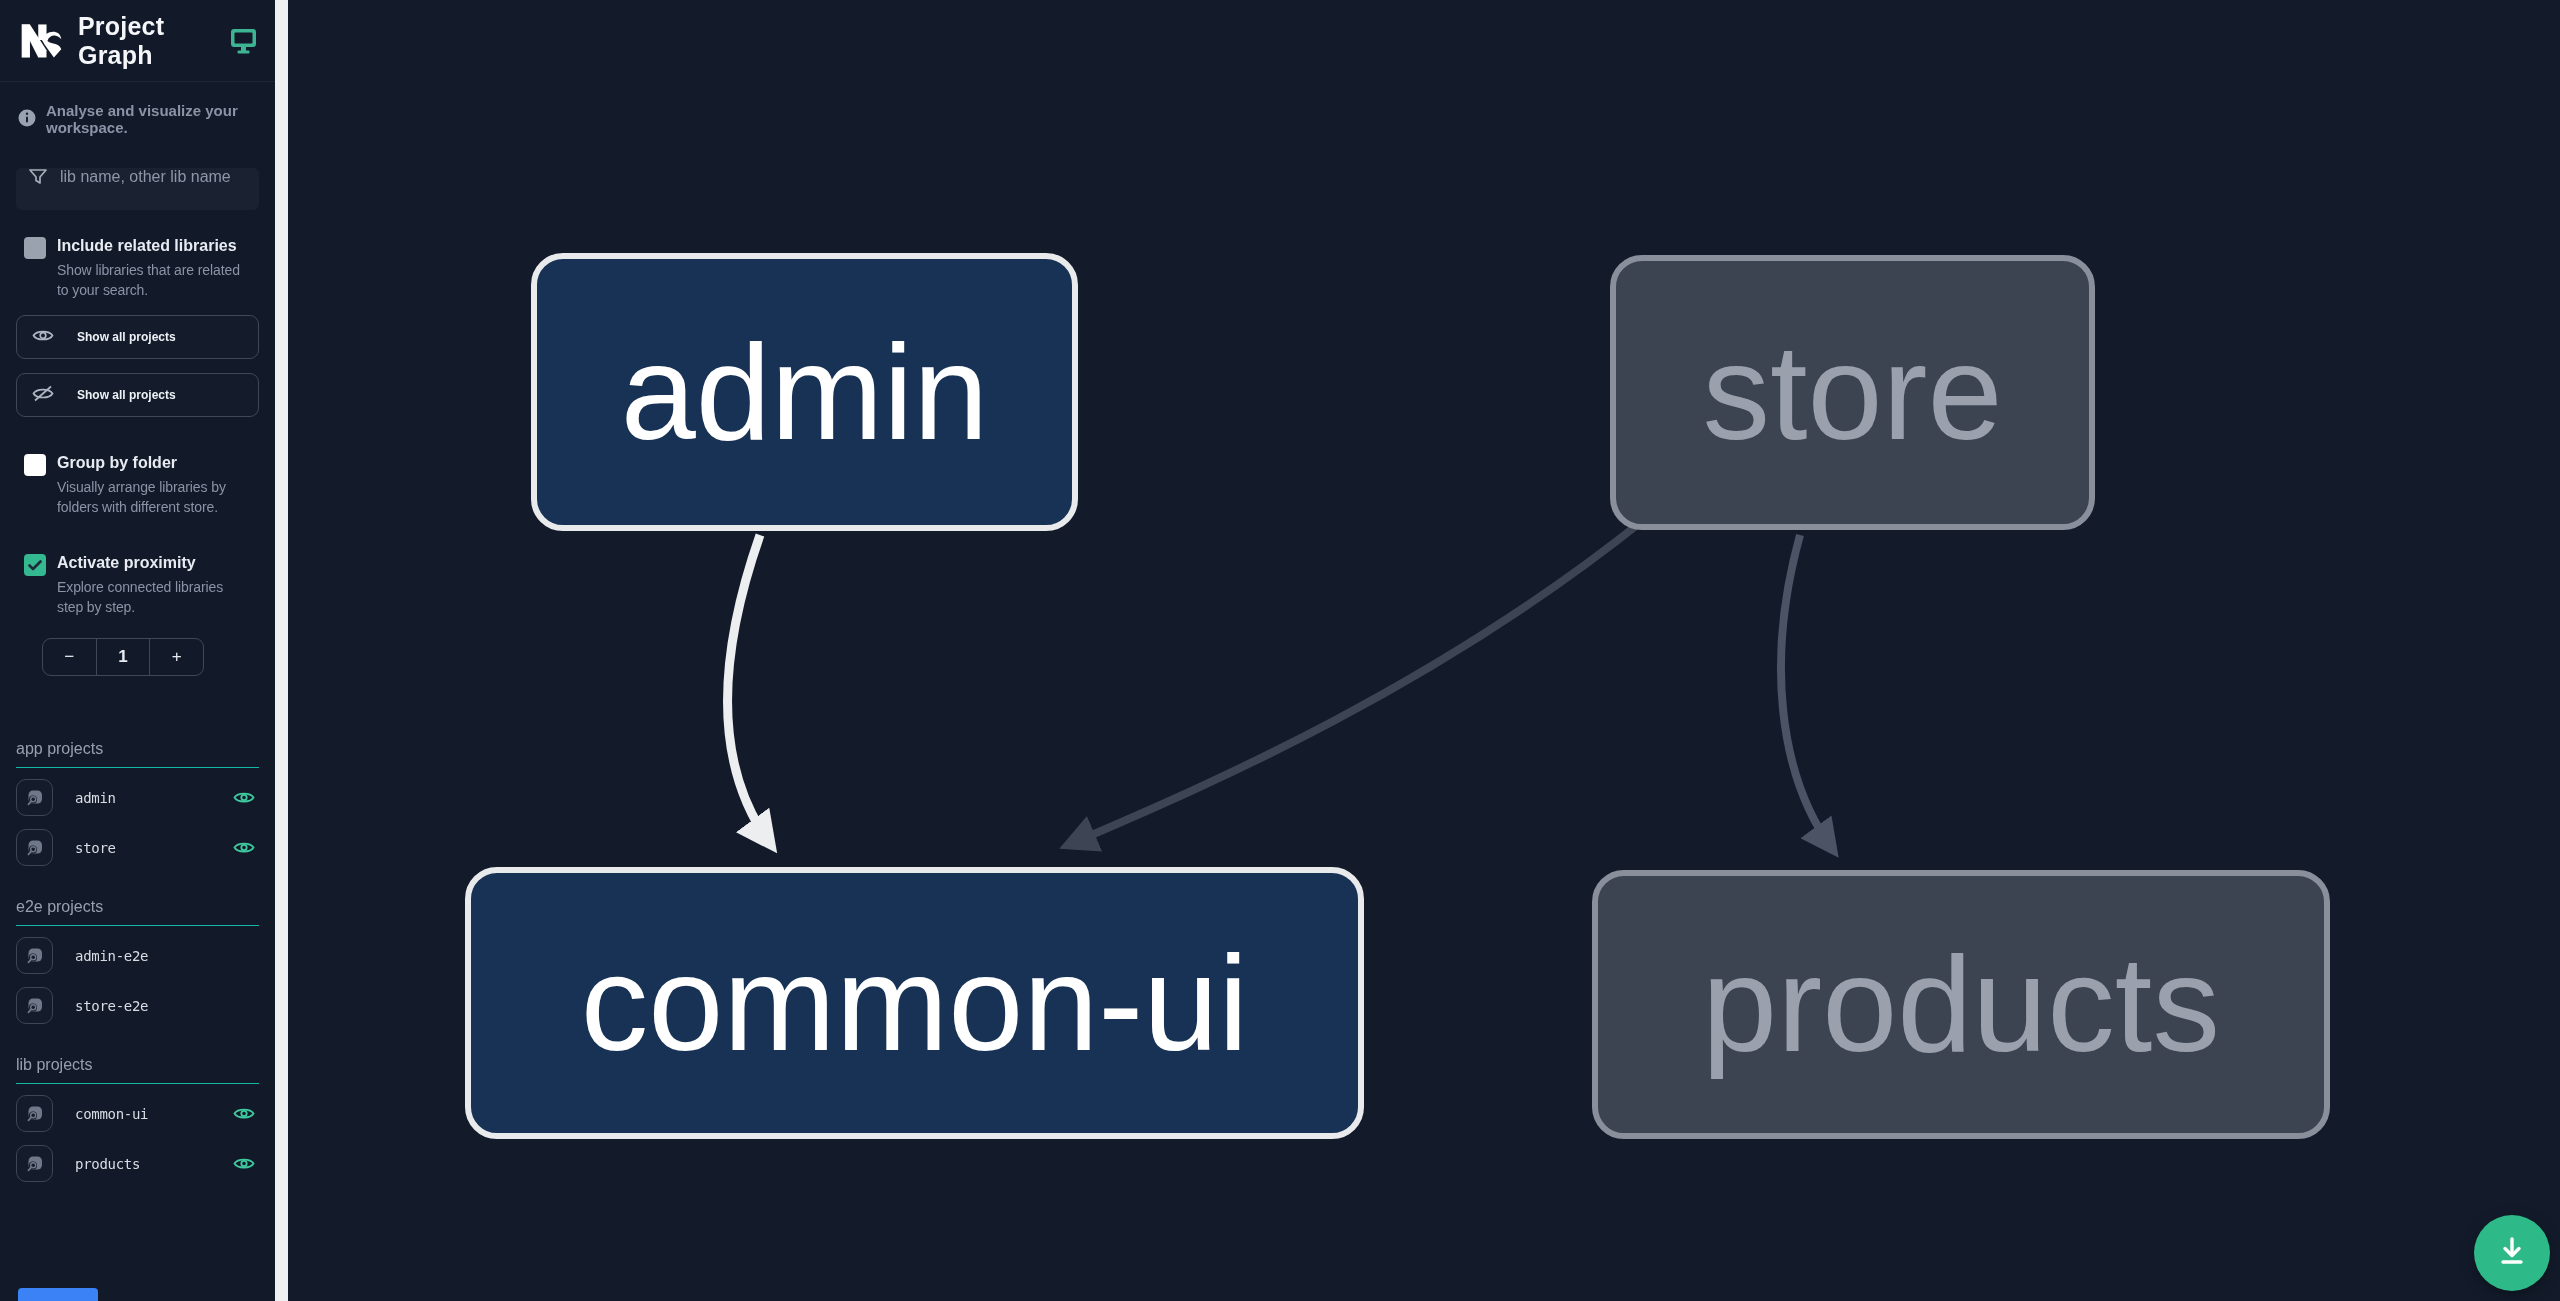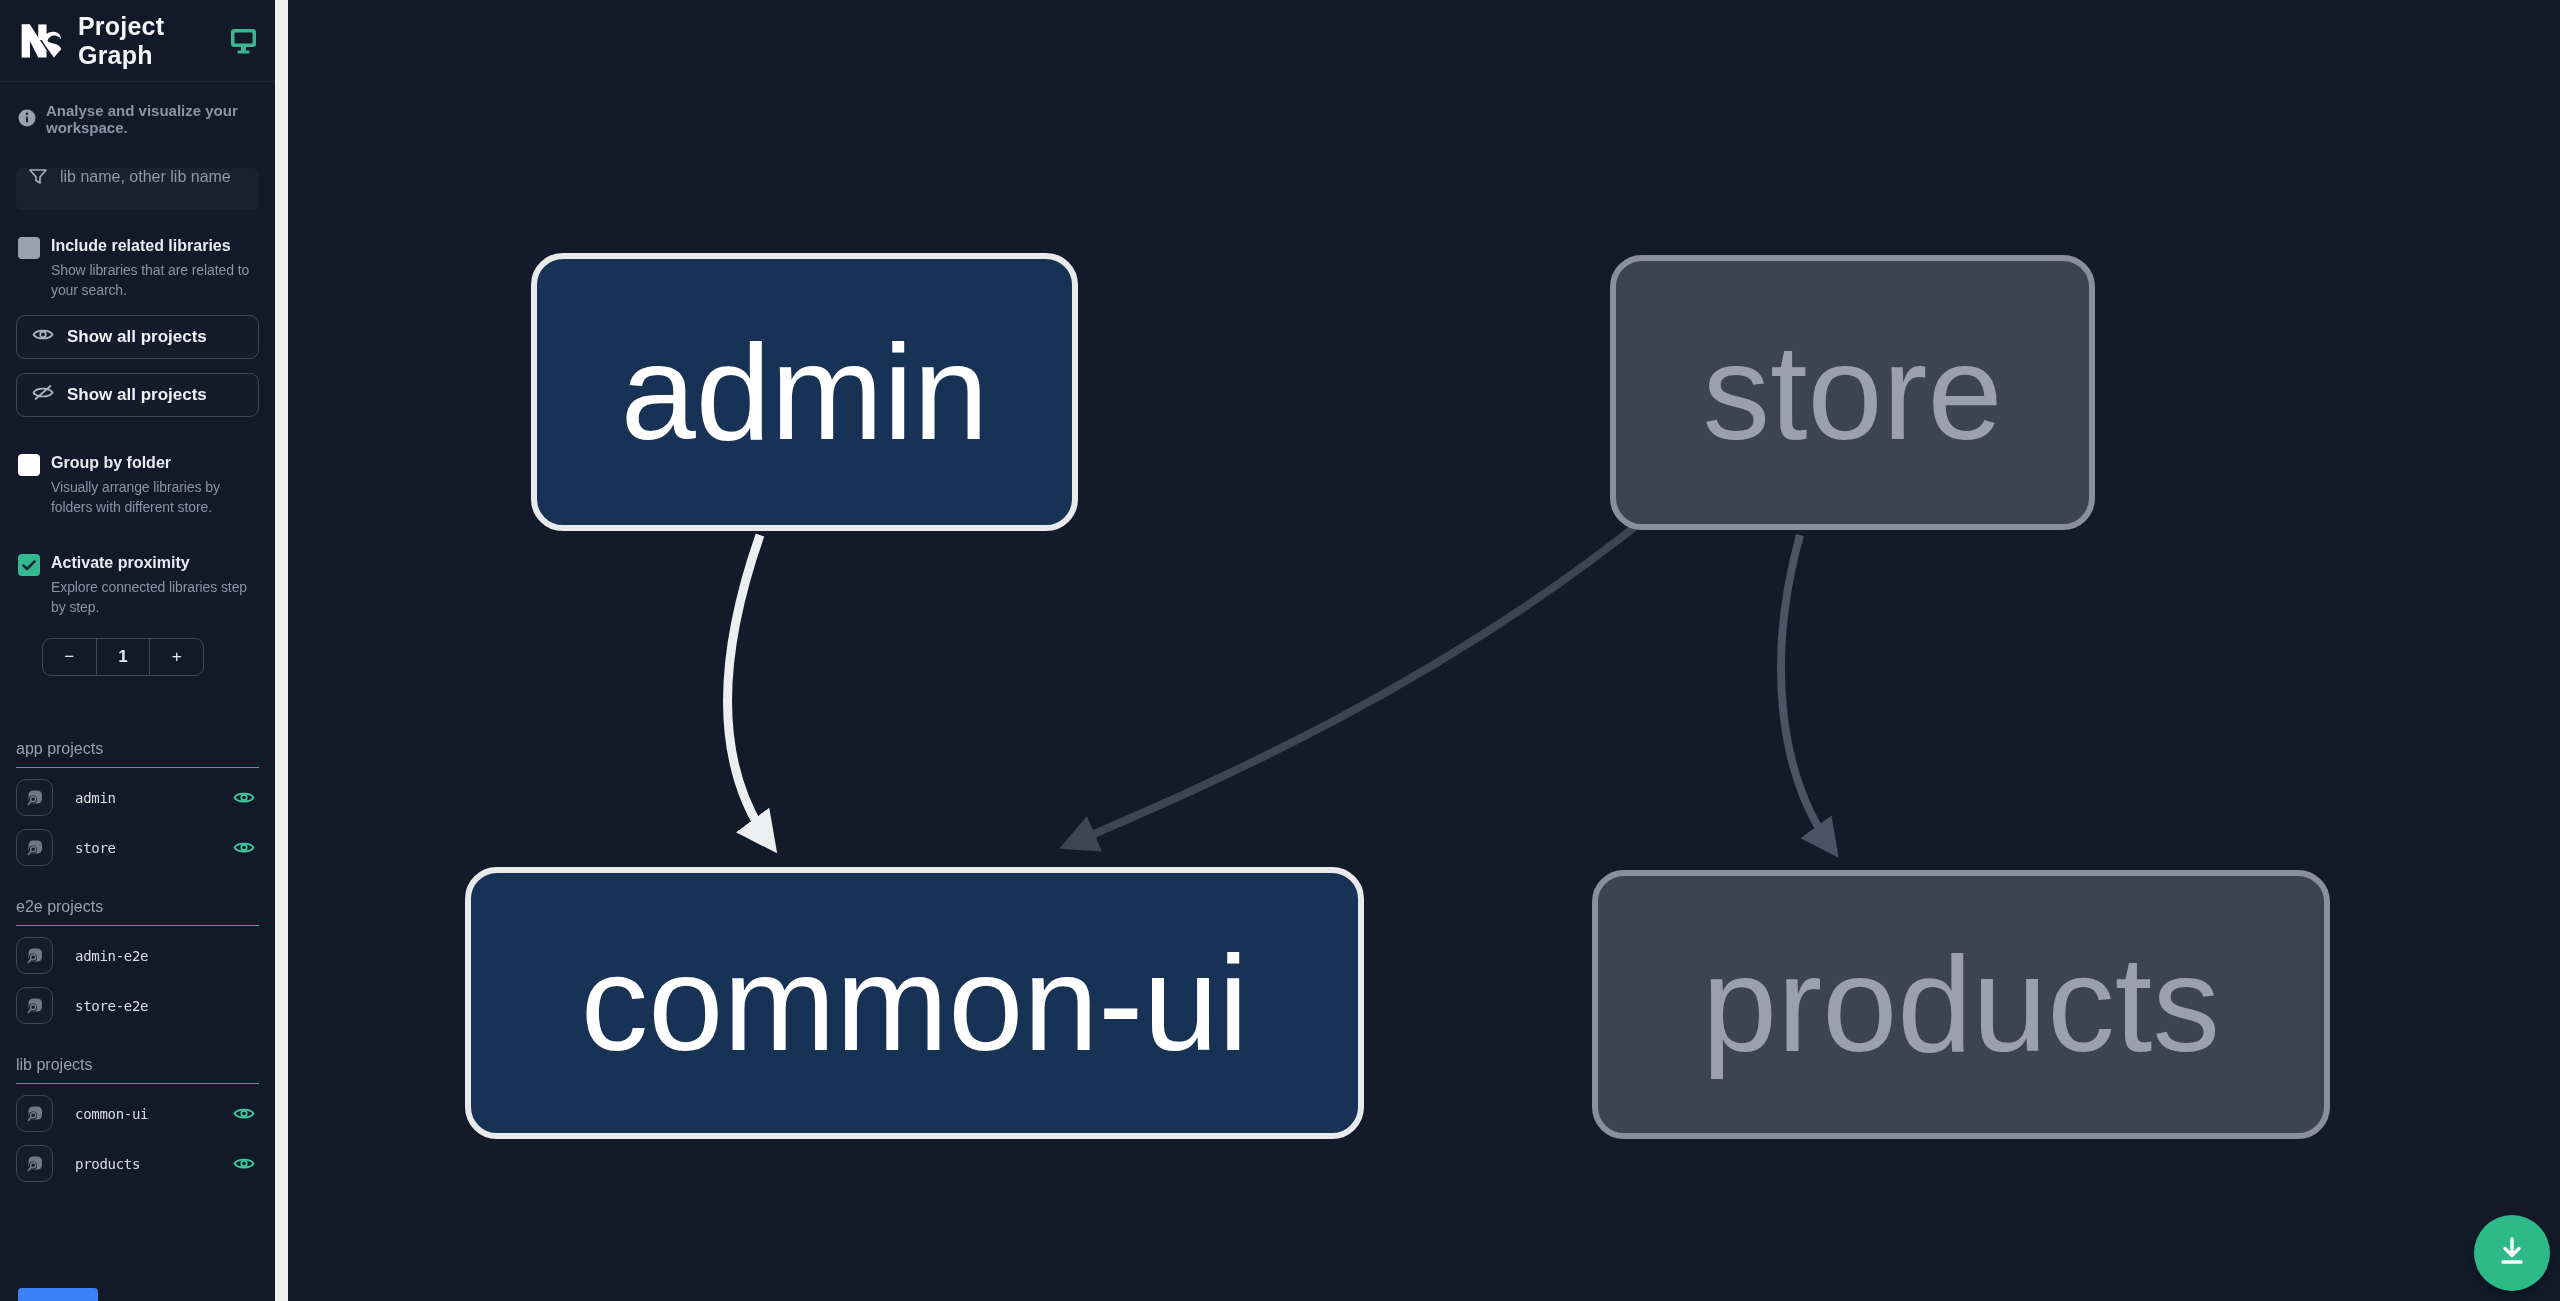--- a/index.html
+++ b/index.html
@@ -29,35 +29,35 @@
   .search-box {
     margin:26px 16px 0 16px; height:42px; border-radius:6px;
     background:#1a2232; display:flex; align-items:flex-start; padding:0 12px; gap:12px;
   }
   .search-box input {
     flex:1; background:transparent; border:none; outline:none;
     color:#cfd6e0; font-size:16px; font-family:"Liberation Sans", sans-serif;
   }
   .search-box input::placeholder { color:#8d97a8; }
 
-  .check-block { display:flex; gap:11px; padding:0 18px; margin-top:26px; }
+  .check-block { display:flex; gap:11px; padding:0 24px; margin-top:26px; }
   .checkbox {
     width:22px; height:22px; border-radius:4px; flex:0 0 auto; margin-top:1px;
     display:flex; align-items:center; justify-content:center;
   }
   .checkbox.unchecked-gray  { background:#9aa2ae; }
   .checkbox.unchecked-white { background:#ffffff; }
   .checkbox.checked-green   { background:#34b890; }
   .check-label { font-size:16px; font-weight:700; color:#e8ecf2; line-height:1.25; }
   .check-desc  { font-size:14px; color:#8a94a6; line-height:1.45; margin-top:4px; max-width:215px; letter-spacing:-0.1px; }
 
   .side-btn {
-    margin:14px 16px 0 16px; height:44px; display:flex; align-items:center; gap:13px;
+    margin:14px 16px 0 16px; height:44px; display:flex; align-items:center; gap:23px;
     border:1px solid #3f4859; border-radius:9px; background:#141c2b;
-    padding:0 15px; cursor:pointer; color:#eef1f6; font-size:17px; font-weight:700;
+    padding:0 15px; cursor:pointer; color:#eef1f6; font-size:12px; font-weight:700;
   }
   .side-btn:first-of-type { margin-top:34px; }
 
   .stepper {
     margin:20px 0 0 42px; width:162px; height:38px; display:flex;
     border:1px solid #3f4859; border-radius:9px; overflow:hidden;
   }
   .stepper > div {
     flex:1; display:flex; align-items:center; justify-content:center;
     font-size:17px; color:#e8ecf2;

